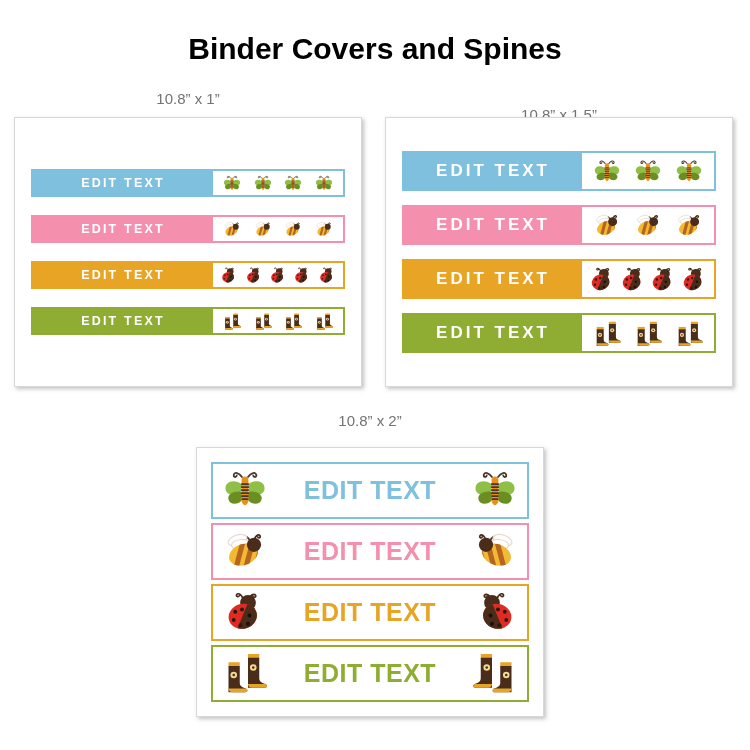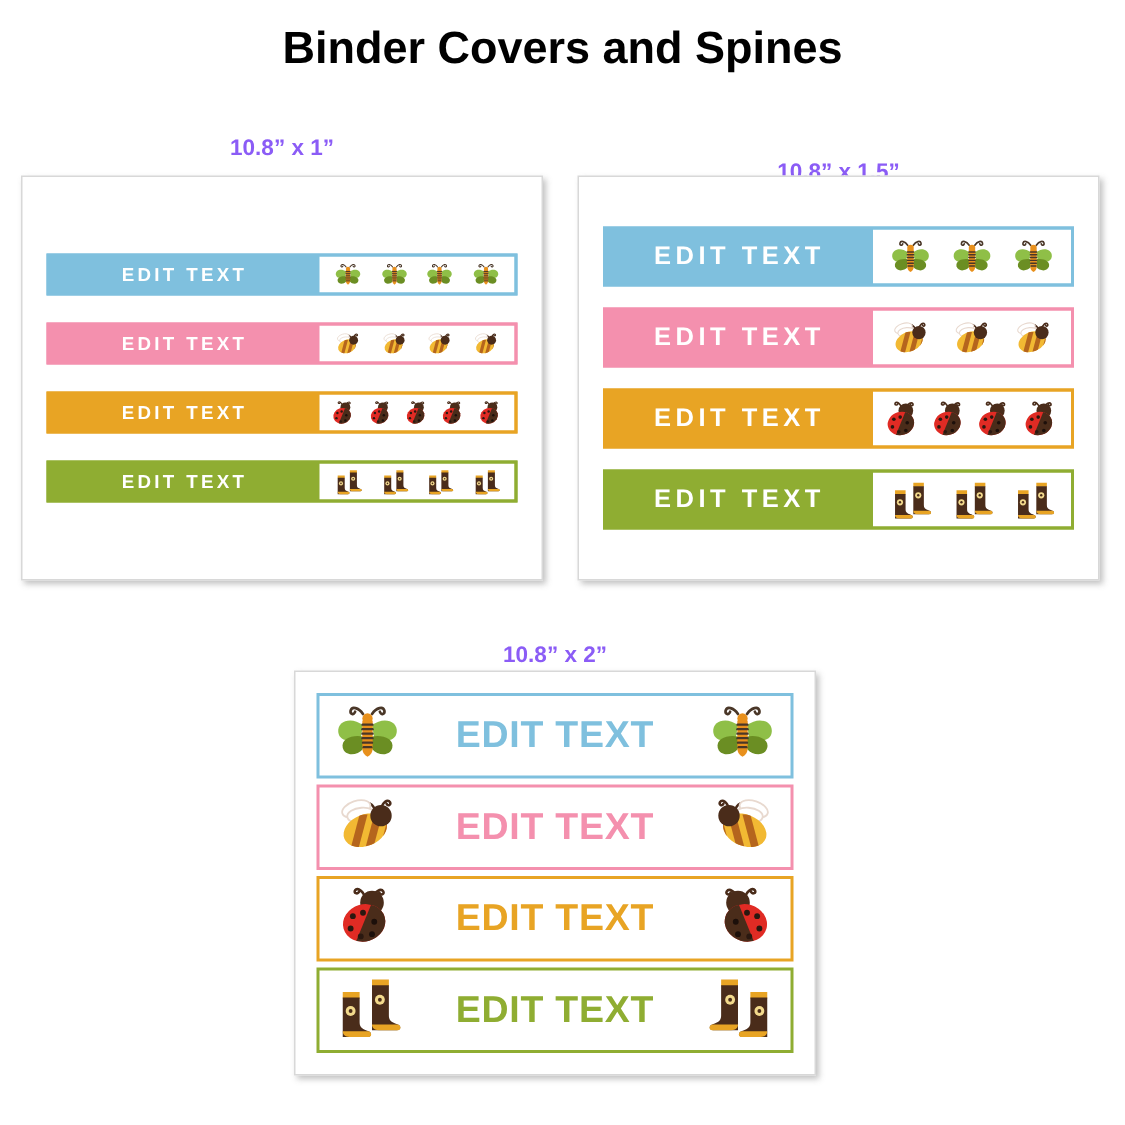--- a/index.html
+++ b/index.html
@@ -10,29 +10,29 @@
     font-family:"Liberation Sans","DejaVu Sans",sans-serif;
     overflow:hidden;
     position:relative;
   }
   #page-title{
     text-align:center;
     font-size:30px;
     font-weight:bold;
     color:#000000;
     letter-spacing:0px;
-    margin:0;
+    margin:16px;
     padding-top:16px;
     line-height:34px;
   }
   .size-label{
     text-align:center;
     font-size:15px;
-    font-weight:bold;
-    color:#8b5cf6;
+    font-weight:normal;
+    color:#737373;
     line-height:18px;
   }
 
   
   .card{
     background:#ffffff;
     border:1px solid #d8d8d8;
     box-shadow:2px 2px 4px rgba(120,120,120,0.45);
     box-sizing:border-box;
     position:absolute;
@@ -116,21 +116,21 @@
   .spine-b svg{width:48px;height:48px;flex:0 0 auto;}
   .spine-b .icon-right svg{transform:scaleX(-1);}
 </style>
 </head>
 <body>
 
 <h1 id="page-title">Binder Covers and Spines</h1>
 
 <div class="size-label" style="position:absolute;left:14px;top:90px;width:348px;">10.8” x 1”</div>
 <div class="size-label" style="position:absolute;left:385px;top:90px;width:348px;margin-top:16px;">10.8” x 1.5”</div>
-<div class="size-label" style="position:absolute;left:196px;top:428px;width:348px;">10.8” x 2”</div>
+<div class="size-label" style="position:absolute;left:196px;top:412px;width:348px;">10.8” x 2”</div>
 
 <div class="card" id="card-1">
   <div class="card-inner">
       <div class="spine-a" style="border-color: rgb(127, 192, 222); background-color: rgb(127, 192, 222);">
         <span class="label-area">
           <span class="label-text">EDIT TEXT</span>
         </span>
         <span class="icon-area">
           <svg viewBox="0 0 64 64" aria-hidden="true">
             <path d="M28 16 C24 10,18 9,17 13 C16.3 16,20 17.5,21 14" fill="none" stroke="#4A3728" stroke-width="2.4" stroke-linecap="round"></path>

